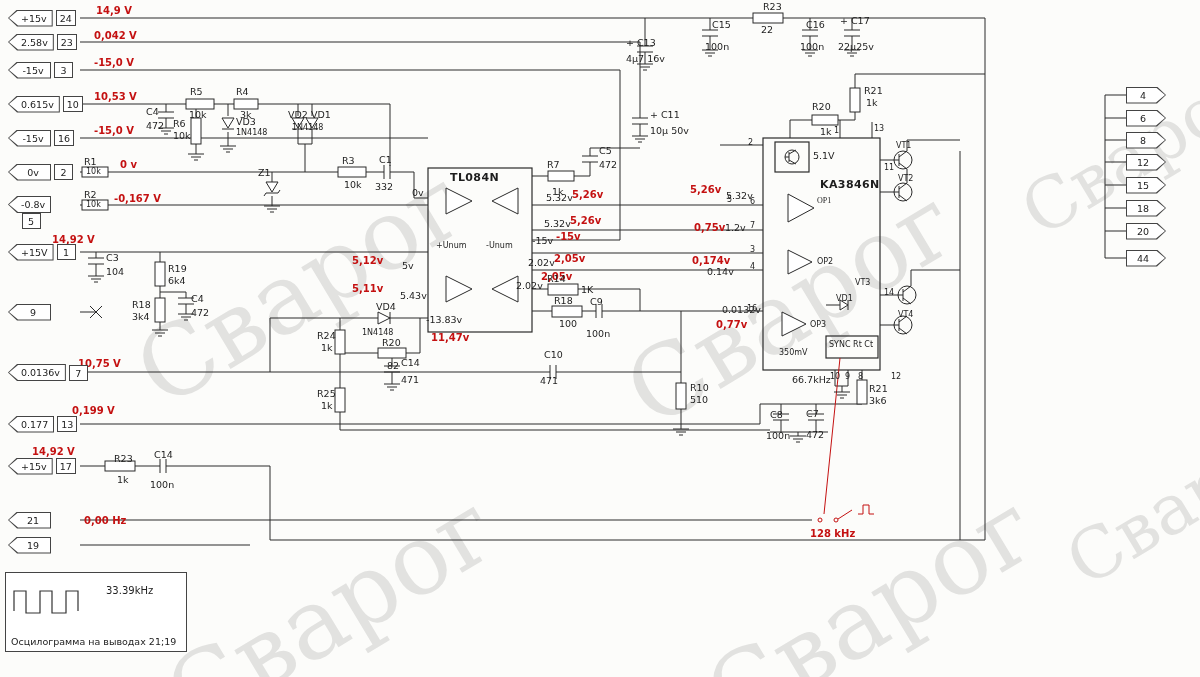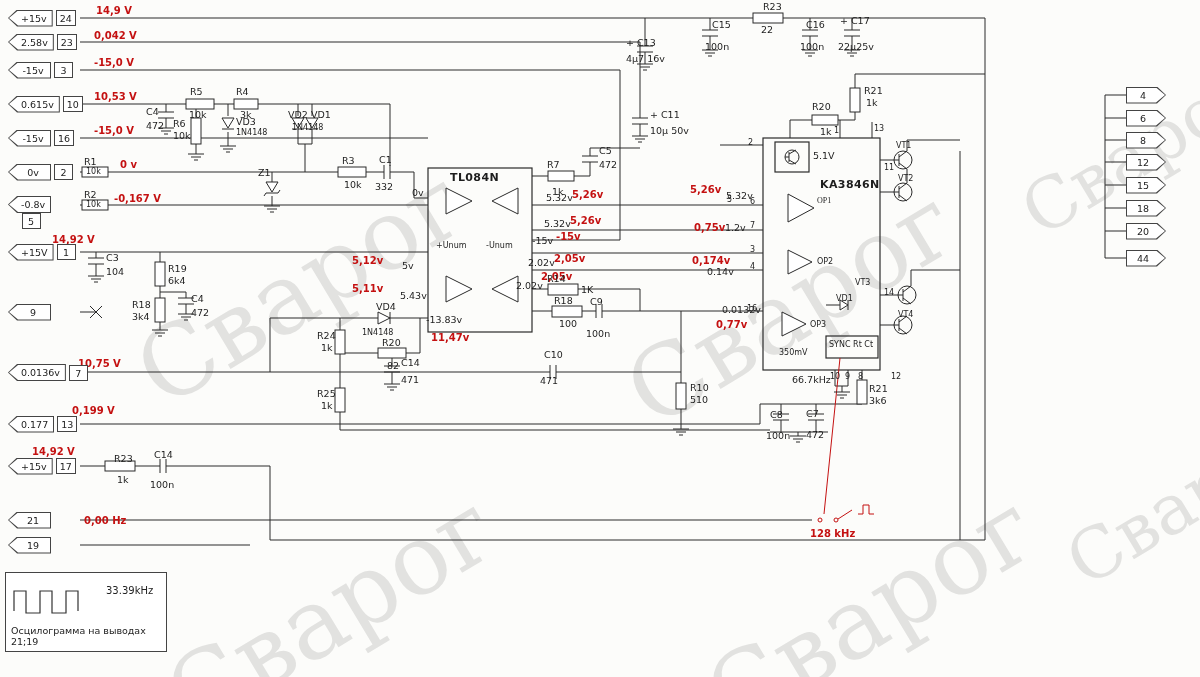--- a/index.html
+++ b/index.html
@@ -34,21 +34,21 @@
   .tag-r{background:#444;clip-path:polygon(0 0,calc(100% - 9px) 0,100% 50%,calc(100% - 9px) 100%,0 100%);
          padding:1px;display:inline-block;}
   .tag-r-in{background:#fff;clip-path:polygon(0 0,calc(100% - 9px) 0,100% 50%,calc(100% - 9px) 100%,0 100%);
             padding:2px 12px 2px 6px;font-size:9.5px;display:block;min-width:20px;text-align:center;}
   
   #titleblock{position:absolute;left:903px;top:605px;width:292px;height:56px;
               border:2px solid #333;background:#fff;box-sizing:border-box;}
   #titleblock .tb-top{border-bottom:1px solid #333;font-size:10px;padding:2px 5px;color:#333;}
   #titleblock .tb-main{font-size:14px;font-weight:bold;text-align:center;padding-top:7px;color:#111;}
   
-  #oscillo{position:absolute;left:5px;top:572px;width:162px;height:80px;
+  #oscillo{position:absolute;left:5px;top:572px;width:182px;height:80px;
            border:1px solid #444;background:#fff;box-sizing:border-box;}
   #oscillo .freq{position:absolute;left:100px;top:12px;font-size:10px;}
   #oscillo .cap{position:absolute;left:5px;bottom:4px;font-size:9.5px;}
   #oscillo svg{position:absolute;left:6px;top:8px;}
 </style>
 </head>
 <body>
 
 <div id="stage">
 

